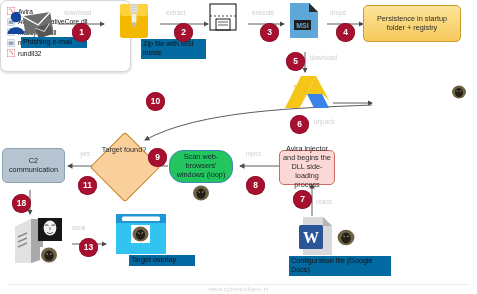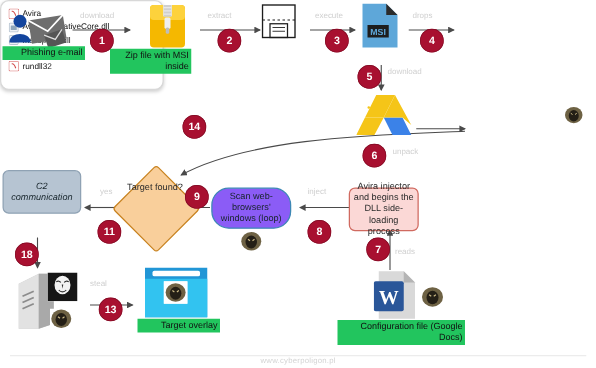--- a/index.html
+++ b/index.html
@@ -27,21 +27,21 @@
     font-size:7.3px;line-height:1.22;padding:2px 3px;z-index:20;
   }
   .box-yellow{
     background:linear-gradient(#fde49a,#f6c95c);
     border:1px solid #c89a2a;border-radius:5px;color:#2b2b2b;
   }
   .box-pink{
     background:#fbd8d6;border:1px solid #d06a60;border-radius:5px;color:#2b2b2b;
   }
   .box-blue{
-    background:#8b5cf6;border:1px solid #3d88b5;border-radius:14px;color:#16242b;
+    background:#22c55e;border:1px solid #3d88b5;border-radius:14px;color:#16242b;
   }
   .box-slate{
     background:#b6c4d2;border:1px solid #8fa2b4;border-radius:5px;color:#16242b;
   }
   .box-filelist{
     background:#ffffff;border:1px solid #d8d8d8;border-radius:7px;
     box-shadow:0 1px 3px rgba(0,0,0,.18);
     display:block;text-align:left;padding:5px 6px;z-index:20;
   }
   .fl-row{display:flex;align-items:center;gap:3px;height:10.5px;font-size:6.6px;color:#111;}
@@ -53,22 +53,22 @@
     background:#f9cf9b;border:1px solid #c8821f;
     transform:rotate(45deg);border-radius:3px;z-index:18;
   }
   .diamond-txt{
     position:absolute;width:58px;text-align:center;
     font-size:7.3px;line-height:1.2;z-index:22;color:#2b2b2b;
   }
 
   
   .caption{
-    position:absolute;background:#22c55e;font-size:7.2px;line-height:1.22;
-    text-align:right;color:#111;z-index:30;padding:1px 2px;
+    position:absolute;background:#0369a1;font-size:7.2px;line-height:1.22;
+    text-align:left;color:#111;z-index:30;padding:1px 2px;margin-left:19px;
   }
   .faintlabel{
     position:absolute;font-size:6.4px;color:#cfcfcf;z-index:15;white-space:nowrap;
   }
 
   
   .icon{position:absolute;z-index:25;}
   .anon{
     position:absolute;background:#ffffff;z-index:33;
     display:flex;align-items:center;justify-content:center;
@@ -153,21 +153,21 @@
       <g fill="#cfcfcf">
         <rect x="12" y="1" width="6" height="1.6"></rect>
           <rect x="12" y="3.6" width="6" height="1.6"></rect>
         <rect x="12" y="6.2" width="6" height="1.6"></rect>
           <rect x="12" y="8.8" width="6" height="1.6"></rect>
       </g>
       <rect x="12.6" y="11" width="4.8" height="9" rx="1.2" fill="#efefef"></rect>
       <rect x="13.6" y="19" width="2.8" height="5" rx="1.2" fill="#bdbdbd"></rect>
     </svg>
   </div>
-  <div class="caption" style="left:88px;top:39px;width:61px;">Zip file with MSI inside</div>
+  <div class="caption" style="left:122px;top:39px;width:61px;">Zip file with MSI inside</div>
   <div class="faintlabel" style="left:166px;top:9px;">extract</div>
   <div class="badge" style="left:174px;top:23px;">2</div>
 
   <div class="icon" style="left:209px;top:3px;width:30px;height:34px;">
     <svg width="30" height="34" viewBox="0 0 30 34">
       <rect x="1" y="1" width="26" height="26" fill="none" stroke="#1c1c1c" stroke-width="1.1"></rect>
       <path d="M1,13 L27,13" stroke="#1c1c1c" stroke-width="0.8" stroke-dasharray="2 2"></path>
       <rect x="7" y="16" width="14" height="11" fill="none" stroke="#1c1c1c" stroke-width="1"></rect>
       <path d="M9,22 L19,22 M9,19 L19,19" stroke="#1c1c1c" stroke-width="0.7"></path>
     </svg>
@@ -182,20 +182,23 @@
       <rect x="6" y="18" width="17" height="10" fill="#1d1d1d"></rect>
       <text x="14.5" y="26" font-size="7" fill="#5ea7d9" text-anchor="middle" font-family="Liberation Sans, sans-serif" font-weight="bold">MSI</text>
     </svg>
   </div>
   <div class="faintlabel" style="left:330px;top:9px;">drops</div>
   <div class="badge" style="left:336px;top:23px;">4</div>
 
   <div class="badge" style="left:286px;top:52px;">5</div>
   <div class="faintlabel" style="left:310px;top:54px;">download</div>
 
+  <div class="box box-yellow" style="left:363px;top:5px;width:98px;height:37px;">
+    <span>Persistence in startup folder + registry</span>
+  </div>
 
   <div class="icon" style="left:285px;top:74px;width:48px;height:38px;">
     <svg width="48" height="38" viewBox="0 0 48 38">
       <path d="M16,2 L31,2 L22,20 L7,20 Z" fill="#f5c518"></path>
       <path d="M7,20 L22,20 L14.5,34 L0,34 Z" fill="#f5c518"></path>
       <path d="M22,20 L37,20 L44,34 L29,34 Z" fill="#3b82e8"></path>
       <path d="M31,2 L44,26 L37,20 L22,20 Z" fill="#f5c518"></path>
       <circle cx="10" cy="12" r="1" fill="#f5c518"></circle>
     </svg>
   </div>
@@ -246,23 +249,23 @@
   </div>
 
   <div class="anon" style="left:451px;top:85px;width:16px;height:15px;">
     <svg width="16" height="15" viewBox="0 0 16 15">
       <ellipse cx="8" cy="7" rx="7" ry="6.5" fill="#6e6244"></ellipse>
       <ellipse cx="8" cy="7.6" rx="4" ry="4.6" fill="#241f16"></ellipse>
       <path d="M5.6,5.6 L7,6.6 M10.4,5.6 L9,6.6" stroke="#cdbb86" stroke-width="0.8"></path>
     </svg>
   </div>
 
-  <div class="badge" style="left:146px;top:92px;">14</div>
-
-  <div class="box box-slate" style="left:2px;top:136px;width:63px;height:35px;font-style:italic;">
+  <div class="badge" style="left:146px;top:92px;">10</div>
+
+  <div class="box box-slate" style="left:2px;top:148px;width:63px;height:35px;">
     <span>C2 communication</span>
   </div>
 
   <div class="faintlabel" style="left:80px;top:150px;">yes</div>
   <div class="badge" style="left:78px;top:176px;">11</div>
 
   <div class="diamond" style="left:100px;top:142px;"></div>
   <div class="diamond-txt" style="left:95px;top:146px;">Target found?</div>
 
   <div class="badge" style="left:148px;top:148px;">9</div>

